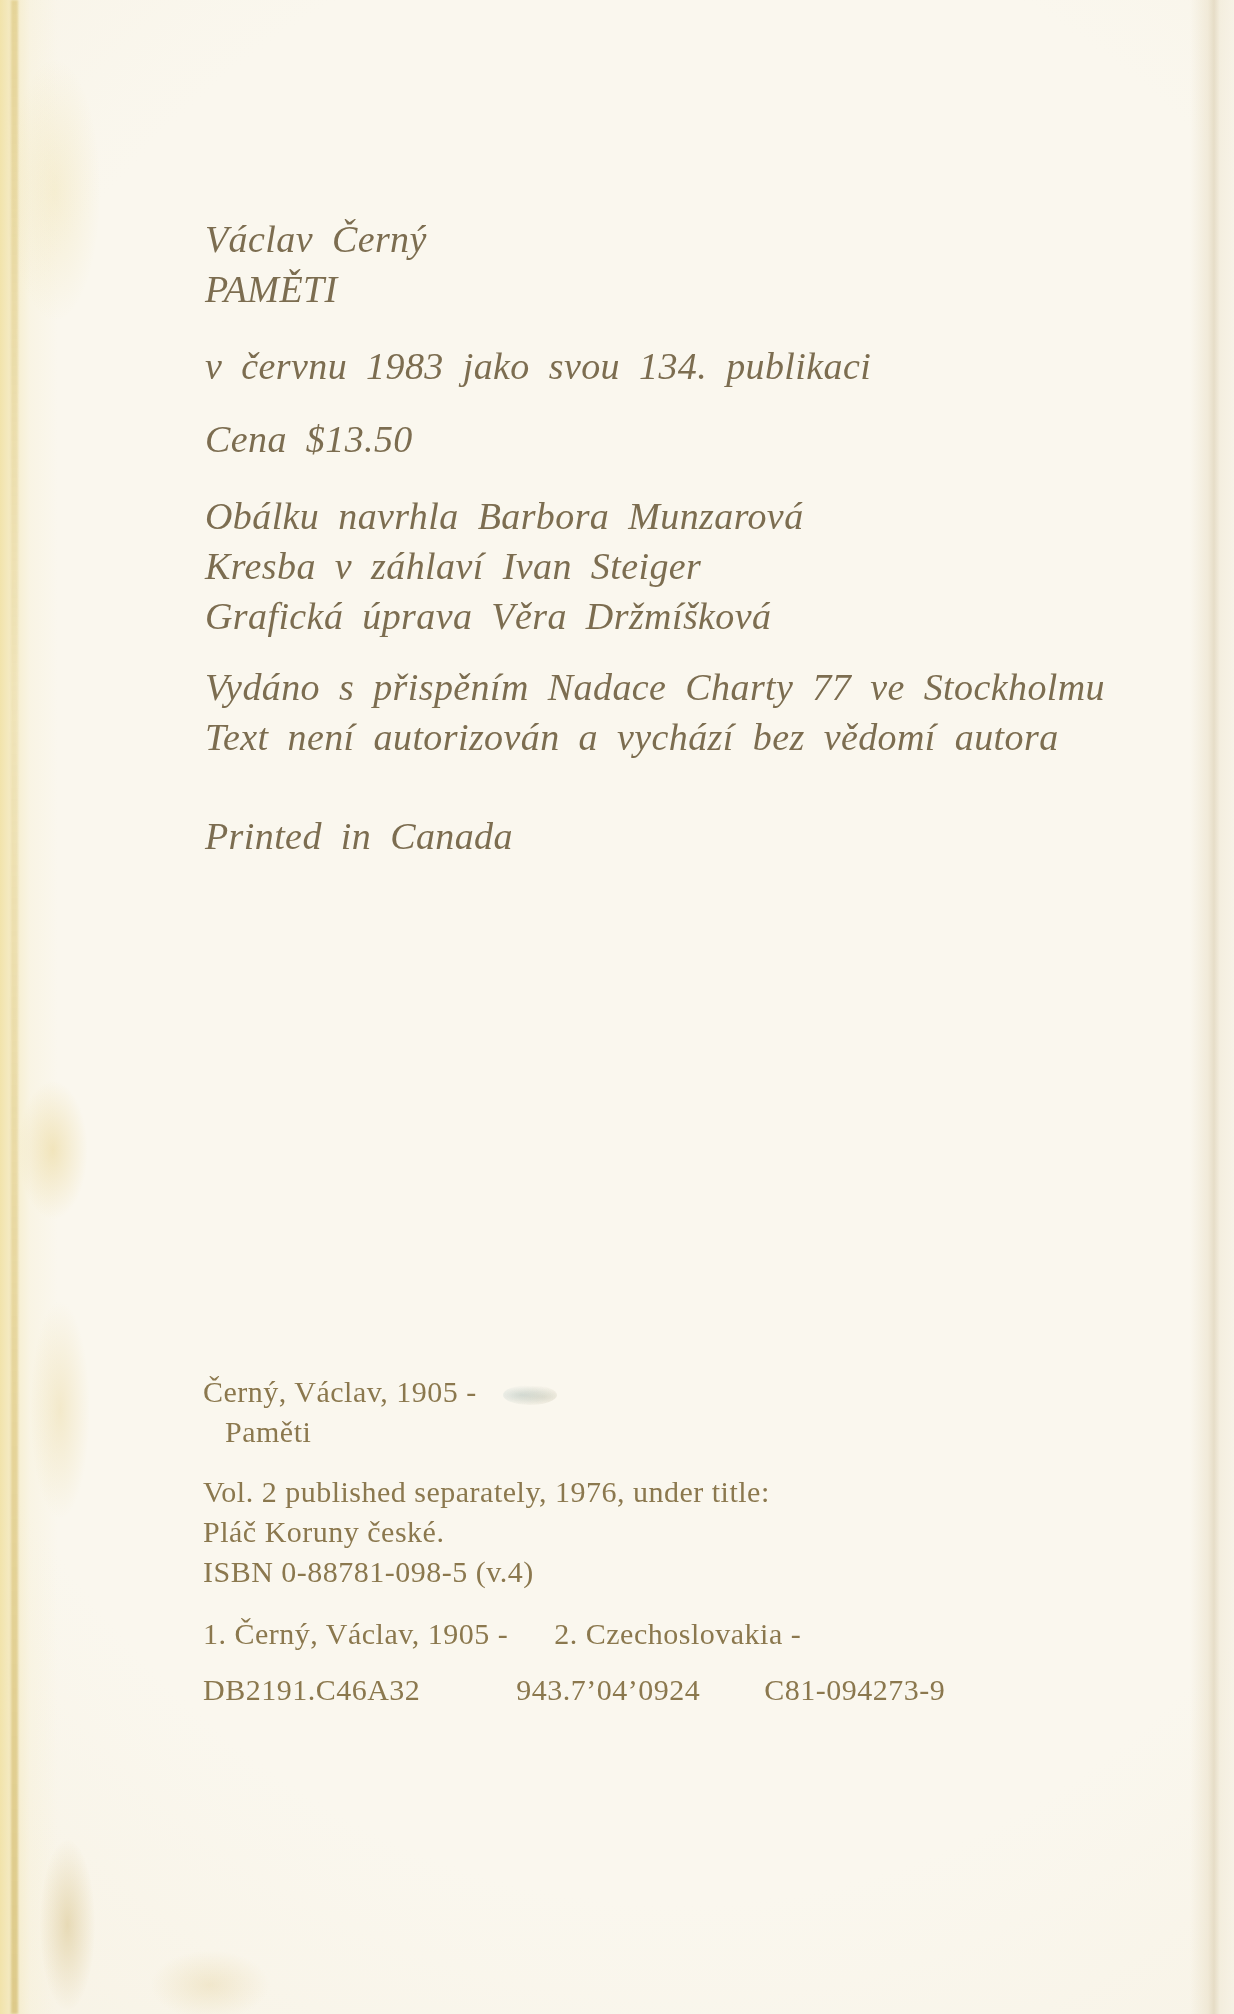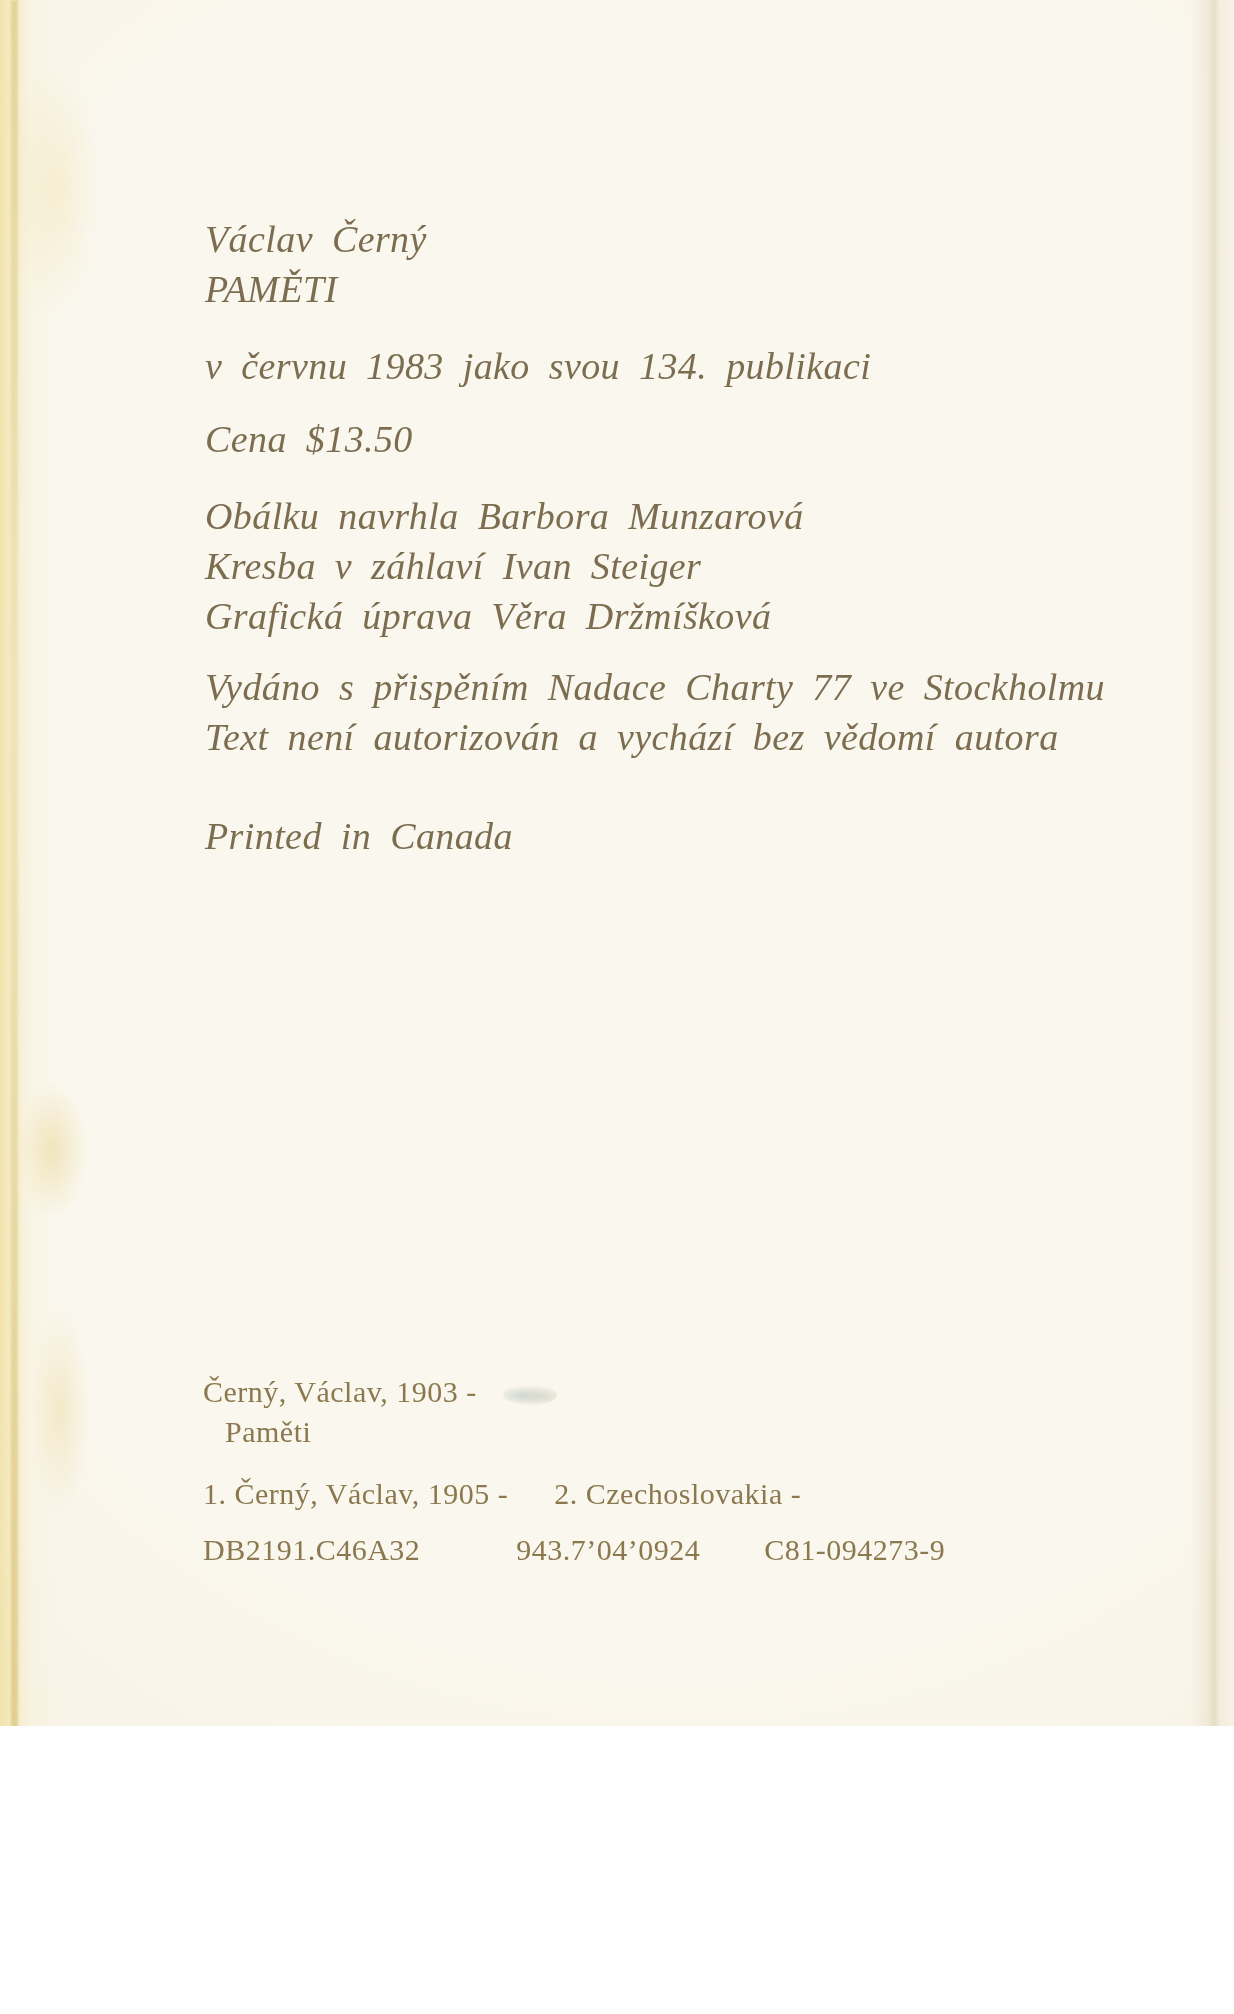--- a/index.html
+++ b/index.html
@@ -2,21 +2,21 @@
 <html><head>
 <meta charset="utf-8">
 <style>
   html,body{margin:0;padding:0;}
   body{
     width:1234px;height:2014px;
     font-family:"Liberation Serif","DejaVu Serif",serif;
     background:#fff;
   }
   .page{
-    position:relative;width:1234px;height:1726px;overflow:hidden;
+    position:relative;width:1234px;height:2014px;overflow:hidden;
     background:
       radial-gradient(ellipse 120% 90% at 55% 45%, #faf7ee 55%, #f6f0e0 92%, #f2ebd6 100%);
   }
   
   .edge-left{
     position:absolute;left:0;top:0;width:58px;height:2014px;
     background:linear-gradient(to right,
       rgba(240,224,160,.85) 0px,
       rgba(243,230,178,.55) 14px,
       rgba(246,238,206,.30) 30px,
@@ -120,22 +120,27 @@
       <p>Vydáno s přispěním Nadace Charty 77 ve Stockholmu</p>
       <p>Text není autorizován a vychází bez vědomí autora</p>
     </div>
     <div class="g6">
       <p>Printed in Canada</p>
     </div>
   </main>
 
   <section class="catalog">
     <div>
-      <p><span>Černý, Václav, 1903 -</span><span class="smudge"></span></p>
+      <p><span>Černý, Václav, 1905 -</span><span class="smudge"></span></p>
       <p class="indent">Paměti</p>
+    </div>
+    <div class="cg2">
+      <p>Vol. 2 published separately, 1976, under title:</p>
+      <p>Pláč Koruny české.</p>
+      <p>ISBN 0-88781-098-5 (v.4)</p>
     </div>
     <div class="cg3">
       <p class="subject-row">
         <span>1. Černý, Václav, 1905 -</span><span class="subject-gap">2. Czechoslovakia -</span>
       </p>
     </div>
     <div class="cg4">
       <p class="codes-row">
         <span>DB2191.C46A32</span><span class="code-dewey">943.7’04’0924</span><span class="code-canadiana">C81-094273-9</span>
       </p>

